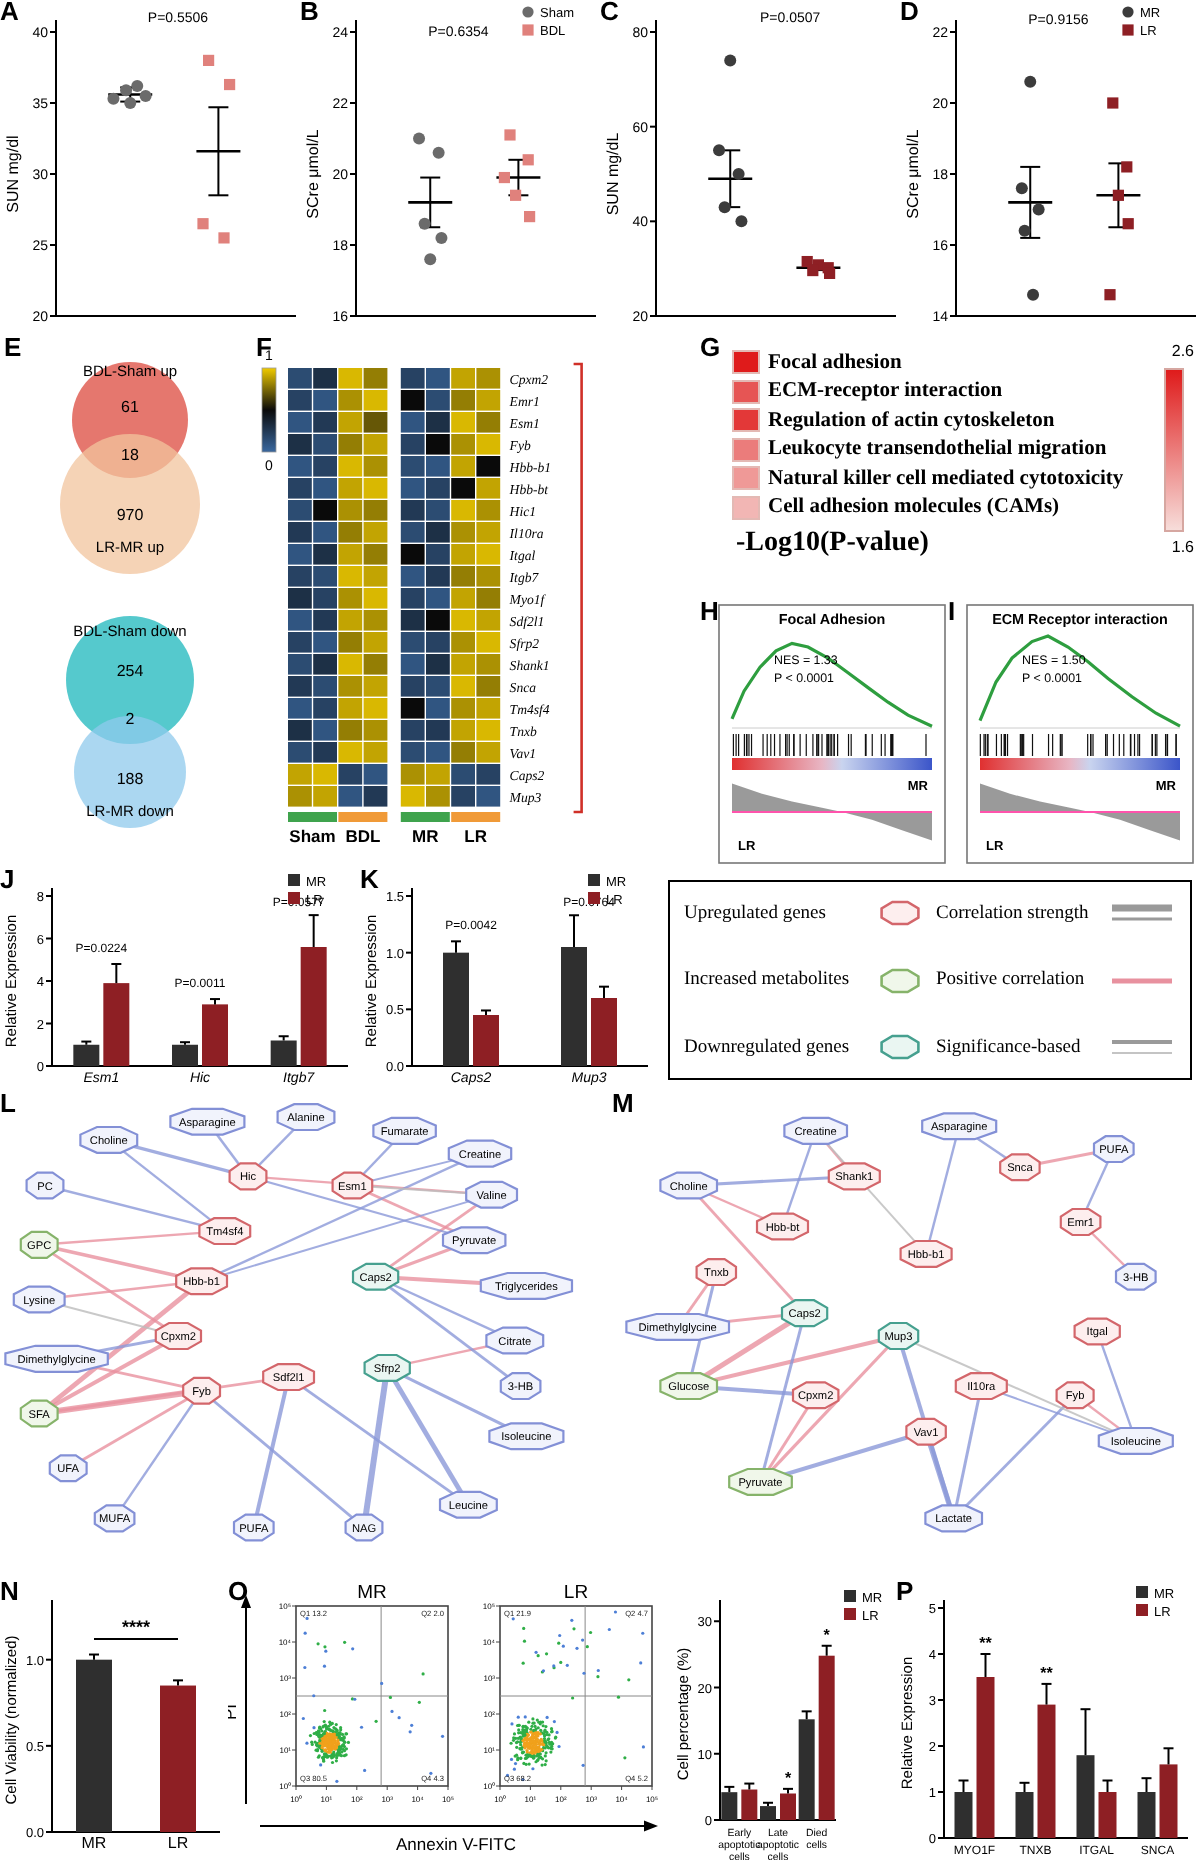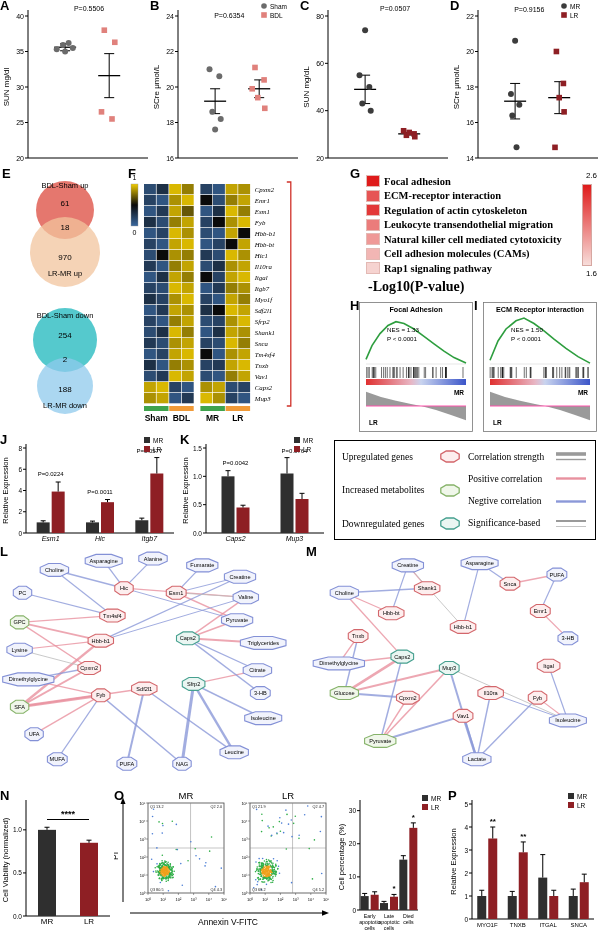--- a/index.html
+++ b/index.html
@@ -431,24 +431,20 @@
             <span class="pw-name">Leukocyte transendothelial migration</span>
           </div>
           <div class="pw-row">
             <span class="pw-swatch" style="background: rgb(239, 153, 151);"></span>
             <span class="pw-name">Natural killer cell mediated cytotoxicity</span>
           </div>
           <div class="pw-row">
             <span class="pw-swatch" style="background: rgb(242, 182, 180);"></span>
             <span class="pw-name">Cell adhesion molecules (CAMs)</span>
           </div>
-          <div class="pw-row">
-            <span class="pw-swatch" style="background: rgb(246, 211, 208);"></span>
-            <span class="pw-name">Rap1 signaling pathway</span>
-          </div>
         </div>
       <div class="g-caption">-Log10(P-value)</div>
     </div>
     <div class="g-cbar-top">2.6</div>
     <div class="g-cbar"></div>
     <div class="g-cbar-bottom">1.6</div>
   </section>
 
   <section class="panel" id="pH" style="left:350px;top:300px;width:124px;height:134px">
     <span class="plabel">H</span>
@@ -700,26 +696,20 @@
           <span>Correlation strength</span>
           <svg width="34" height="13">
             <line x1="2" y1="4" x2="32" y2="4" stroke="#9a9a9a" stroke-width="3.6"></line>
             <line x1="2" y1="9.5" x2="32" y2="9.5" stroke="#9a9a9a" stroke-width="1.4"></line>
           </svg>
         </div>
         <div class="lb-row">
           <span>Positive correlation</span>
           <svg width="34" height="13">
             <line x1="2" y1="6.5" x2="32" y2="6.5" stroke="#e8919f" stroke-width="2.4"></line>
-          </svg>
-        </div>
-        <div class="lb-row">
-          <span>Negtive correlation</span>
-          <svg width="34" height="13">
-            <line x1="2" y1="6.5" x2="32" y2="6.5" stroke="#8b98d8" stroke-width="2.4"></line>
           </svg>
         </div>
         <div class="lb-row">
           <span>Significance-based</span>
           <svg width="34" height="13">
             <line x1="2" y1="4" x2="32" y2="4" stroke="#9a9a9a" stroke-width="2"></line>
             <line x1="2" y1="9.5" x2="32" y2="9.5" stroke="#c4c4c4" stroke-width="1"></line>
           </svg>
         </div>
       </div>

